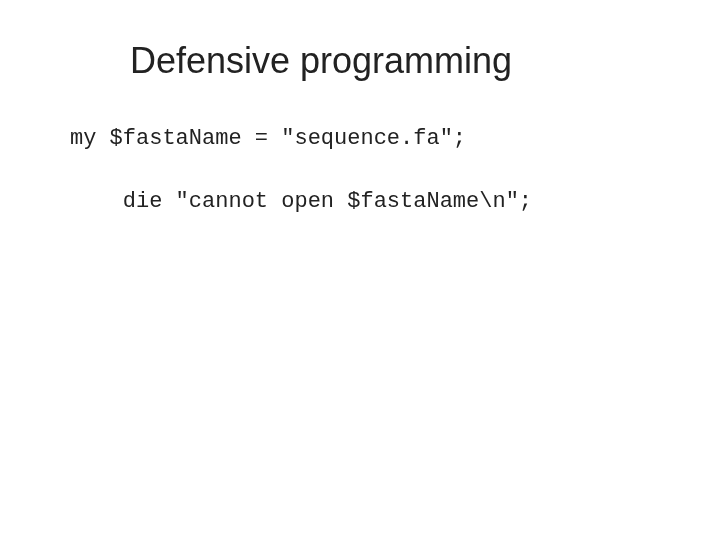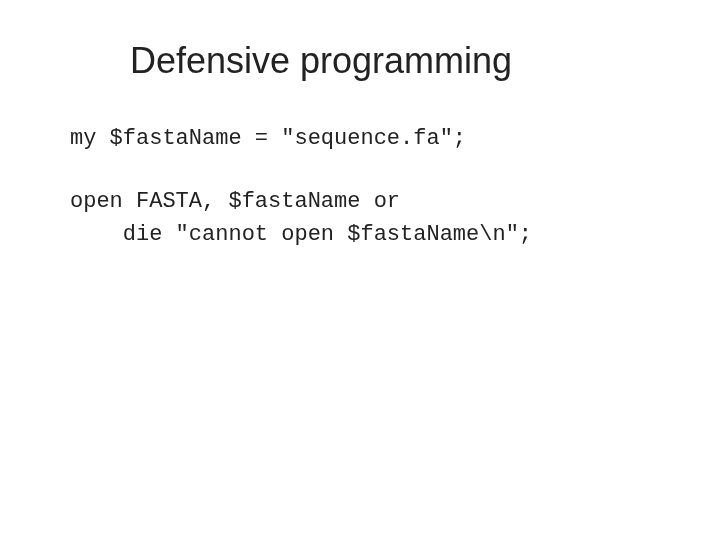--- a/index.html
+++ b/index.html
@@ -53,16 +53,15 @@
   </style>
 </head>
 <body>
 
 <div class="slide-container">
   <h1 class="slide-title">Defensive programming</h1>
 
   <div class="code-block">
     <span class="code-line">my $fastaName = "sequence.fa";</span>
     <div class="spacer"></div>
-    <span class="code-line">open FASTA, $fastaName or</span>
     <span class="code-line">    die "cannot open $fastaName\n";</span>
   </div>
 </div>
 
 </body></html>

